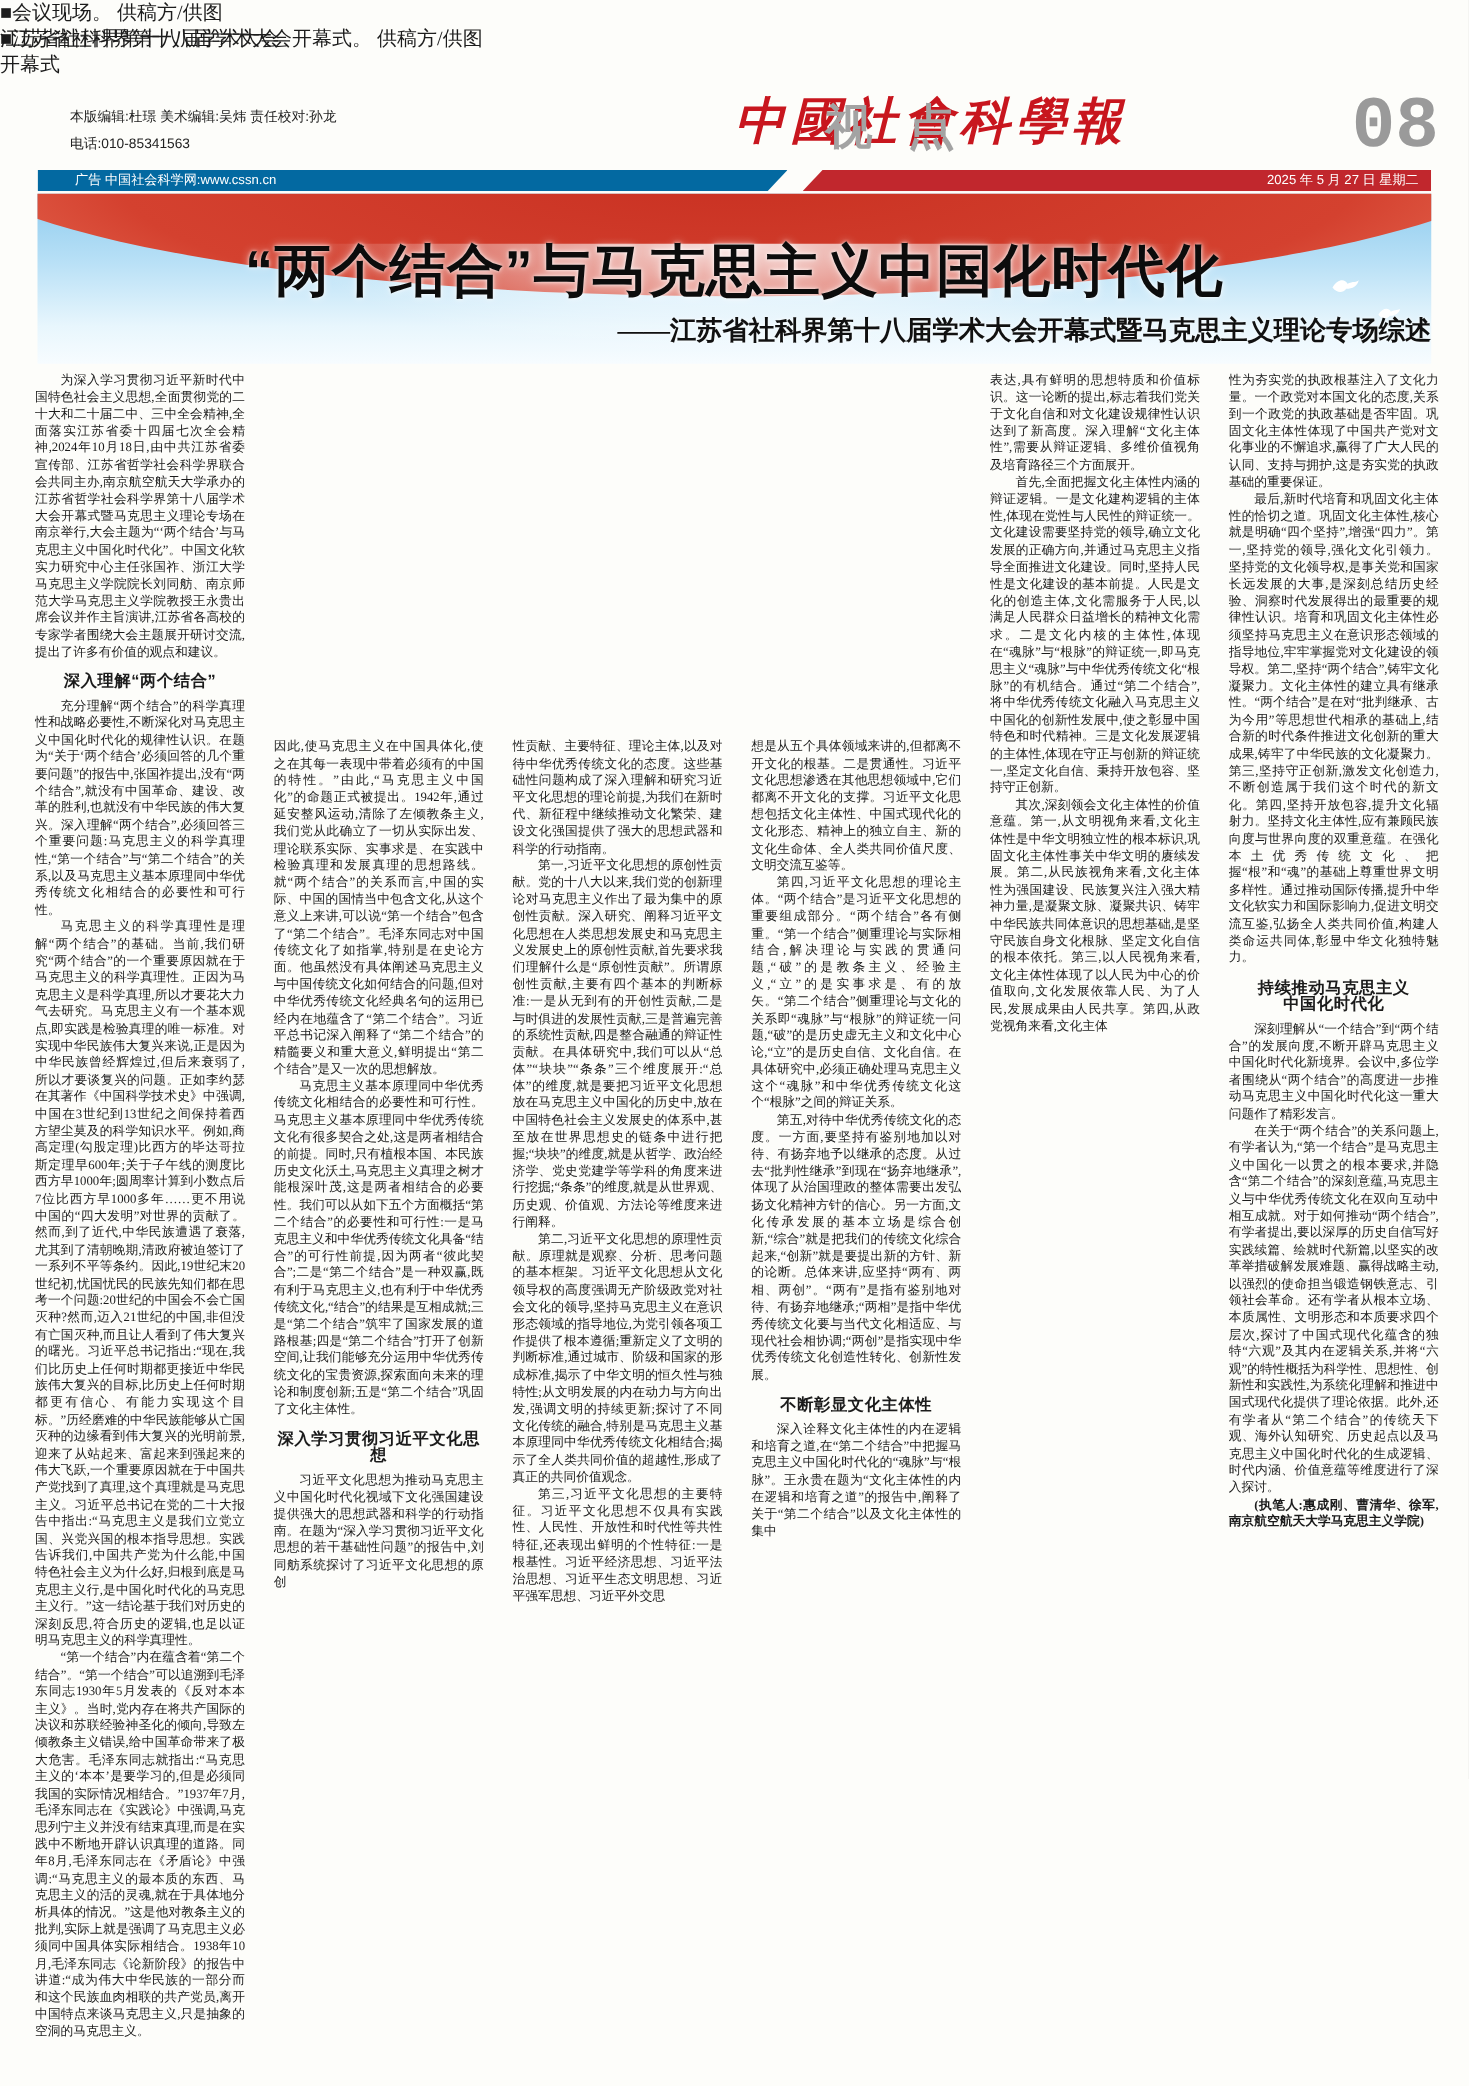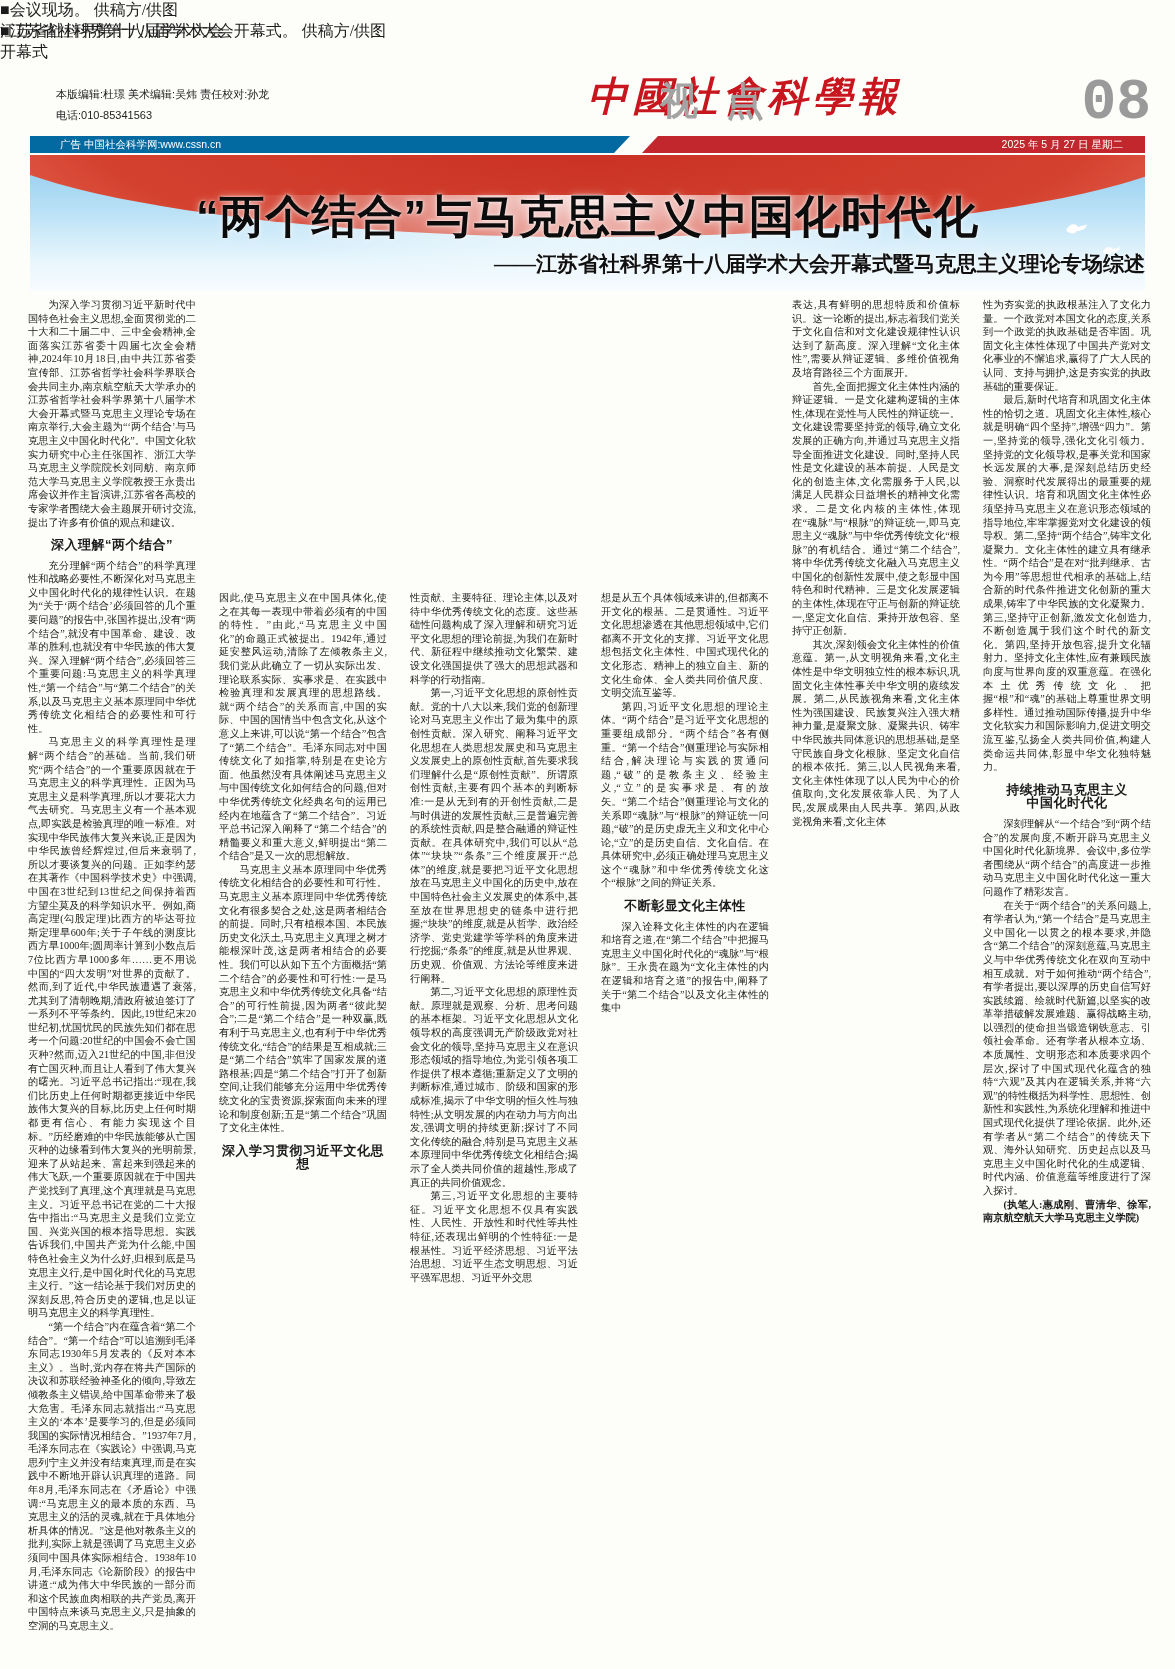--- a/index.html
+++ b/index.html
@@ -13,21 +13,21 @@
   .section-title{position:absolute;left:660px;top:76px;font-size:38px;font-weight:bold;
         letter-spacing:28px;color:#a3a3a3;font-family:"Liberation Serif","DejaVu Serif",serif;}
   .page-num{position:absolute;right:24px;top:70px;font-size:58px;font-weight:bold;color:#9a9a9a;
         font-family:Liberation Mono, monospace;}
   .red-bar{position:absolute;left:30px;right:30px;top:136px;height:17px;}
   .bar-left{position:absolute;left:0;top:0;width:600px;height:17px;background:#0369a1;
         clip-path:polygon(0 0,100% 0,calc(100% - 16px) 100%,0 100%);
         color:#fff;font-family:"Liberation Sans","DejaVu Sans",sans-serif;font-size:10.5px;line-height:17px;padding-left:30px;box-sizing:border-box;}
   .bar-right{position:absolute;left:612px;right:0;top:0;height:17px;background:#c1272d;
         clip-path:polygon(16px 0,100% 0,100% 100%,0 100%);
-        color:#fff;font-family:"Liberation Sans","DejaVu Sans",sans-serif;font-size:10.5px;line-height:17px;text-align:right;padding-right:22px;box-sizing:border-box;}
+        color:#fff;font-family:"Liberation Sans","DejaVu Sans",sans-serif;font-size:10.5px;line-height:17px;text-align:right;padding-right:10px;box-sizing:border-box;}
   
   .banner{position:absolute;left:30px;right:30px;top:155px;height:136px;overflow:hidden;
         background:linear-gradient(180deg,#8ecbee 0%,#b8e0f6 40%,#e8f6fd 78%,#f7fcff 100%);}
   .red-dome{position:absolute;left:-80px;width:1280px;height:240px;top:-158px;border-radius:50%;
         background:radial-gradient(ellipse at 50% 60%,#c93122 0%,#d4412f 55%,#e2604a 72%,rgba(226,96,74,0) 88%);}
   .ray{position:absolute;left:18%;top:40px;width:64%;height:90px;
         background:radial-gradient(ellipse at 50% 0,rgba(255,255,255,.85) 0%,rgba(255,255,255,0) 70%);}
   .headline{position:absolute;left:0;right:0;top:32px;text-align:center;font-size:45px;font-weight:900;
         color:#0c0c0c;letter-spacing:1px;font-family:"Liberation Sans","DejaVu Sans",sans-serif;
         text-shadow:0 0 3px rgba(255,255,255,.9),0 0 8px rgba(255,255,255,.6);}
@@ -183,30 +183,32 @@
       <p class="b-p">为深入学习贯彻习近平新时代中国特色社会主义思想,全面贯彻党的二十大和二十届二中、三中全会精神,全面落实江苏省委十四届七次全会精神,2024年10月18日,由中共江苏省委宣传部、江苏省哲学社会科学界联合会共同主办,南京航空航天大学承办的江苏省哲学社会科学界第十八届学术大会开幕式暨马克思主义理论专场在南京举行,大会主题为“‘两个结合’与马克思主义中国化时代化”。中国文化软实力研究中心主任张国祚、浙江大学马克思主义学院院长刘同舫、南京师范大学马克思主义学院教授王永贵出席会议并作主旨演讲,江苏省各高校的专家学者围绕大会主题展开研讨交流,提出了许多有价值的观点和建议。</p>
       <h3 class="b-h">深入理解“两个结合”</h3>
       <p class="b-p">充分理解“两个结合”的科学真理性和战略必要性,不断深化对马克思主义中国化时代化的规律性认识。在题为“关于‘两个结合’必须回答的几个重要问题”的报告中,张国祚提出,没有“两个结合”,就没有中国革命、建设、改革的胜利,也就没有中华民族的伟大复兴。深入理解“两个结合”,必须回答三个重要问题:马克思主义的科学真理性,“第一个结合”与“第二个结合”的关系,以及马克思主义基本原理同中华优秀传统文化相结合的必要性和可行性。</p>
       <p class="b-p">马克思主义的科学真理性是理解“两个结合”的基础。当前,我们研究“两个结合”的一个重要原因就在于马克思主义的科学真理性。正因为马克思主义是科学真理,所以才要花大力气去研究。马克思主义有一个基本观点,即实践是检验真理的唯一标准。对实现中华民族伟大复兴来说,正是因为中华民族曾经辉煌过,但后来衰弱了,所以才要谈复兴的问题。正如李约瑟在其著作《中国科学技术史》中强调,中国在3世纪到13世纪之间保持着西方望尘莫及的科学知识水平。例如,商高定理(勾股定理)比西方的毕达哥拉斯定理早600年;关于子午线的测度比西方早1000年;圆周率计算到小数点后7位比西方早1000多年……更不用说中国的“四大发明”对世界的贡献了。然而,到了近代,中华民族遭遇了衰落,尤其到了清朝晚期,清政府被迫签订了一系列不平等条约。因此,19世纪末20世纪初,忧国忧民的民族先知们都在思考一个问题:20世纪的中国会不会亡国灭种?然而,迈入21世纪的中国,非但没有亡国灭种,而且让人看到了伟大复兴的曙光。习近平总书记指出:“现在,我们比历史上任何时期都更接近中华民族伟大复兴的目标,比历史上任何时期都更有信心、有能力实现这个目标。”历经磨难的中华民族能够从亡国灭种的边缘看到伟大复兴的光明前景,迎来了从站起来、富起来到强起来的伟大飞跃,一个重要原因就在于中国共产党找到了真理,这个真理就是马克思主义。习近平总书记在党的二十大报告中指出:“马克思主义是我们立党立国、兴党兴国的根本指导思想。实践告诉我们,中国共产党为什么能,中国特色社会主义为什么好,归根到底是马克思主义行,是中国化时代化的马克思主义行。”这一结论基于我们对历史的深刻反思,符合历史的逻辑,也足以证明马克思主义的科学真理性。</p>
       <p class="b-p">“第一个结合”内在蕴含着“第二个结合”。“第一个结合”可以追溯到毛泽东同志1930年5月发表的《反对本本主义》。当时,党内存在将共产国际的决议和苏联经验神圣化的倾向,导致左倾教条主义错误,给中国革命带来了极大危害。毛泽东同志就指出:“马克思主义的‘本本’是要学习的,但是必须同我国的实际情况相结合。”1937年7月,毛泽东同志在《实践论》中强调,马克思列宁主义并没有结束真理,而是在实践中不断地开辟认识真理的道路。同年8月,毛泽东同志在《矛盾论》中强调:“马克思主义的最本质的东西、马克思主义的活的灵魂,就在于具体地分析具体的情况。”这是他对教条主义的批判,实际上就是强调了马克思主义必须同中国具体实际相结合。1938年10月,毛泽东同志《论新阶段》的报告中讲道:“成为伟大中华民族的一部分而和这个民族血肉相联的共产党员,离开中国特点来谈马克思主义,只是抽象的空洞的马克思主义。</p>
     </div>
   <div class="col col2">
       <p class="b-c">因此,使马克思主义在中国具体化,使之在其每一表现中带着必须有的中国的特性。”由此,“马克思主义中国化”的命题正式被提出。1942年,通过延安整风运动,清除了左倾教条主义,我们党从此确立了一切从实际出发、理论联系实际、实事求是、在实践中检验真理和发展真理的思想路线。就“两个结合”的关系而言,中国的实际、中国的国情当中包含文化,从这个意义上来讲,可以说“第一个结合”包含了“第二个结合”。毛泽东同志对中国传统文化了如指掌,特别是在史论方面。他虽然没有具体阐述马克思主义与中国传统文化如何结合的问题,但对中华优秀传统文化经典名句的运用已经内在地蕴含了“第二个结合”。习近平总书记深入阐释了“第二个结合”的精髓要义和重大意义,鲜明提出“第二个结合”是又一次的思想解放。</p>
       <p class="b-p">马克思主义基本原理同中华优秀传统文化相结合的必要性和可行性。马克思主义基本原理同中华优秀传统文化有很多契合之处,这是两者相结合的前提。同时,只有植根本国、本民族历史文化沃土,马克思主义真理之树才能根深叶茂,这是两者相结合的必要性。我们可以从如下五个方面概括“第二个结合”的必要性和可行性:一是马克思主义和中华优秀传统文化具备“结合”的可行性前提,因为两者“彼此契合”;二是“第二个结合”是一种双赢,既有利于马克思主义,也有利于中华优秀传统文化,“结合”的结果是互相成就;三是“第二个结合”筑牢了国家发展的道路根基;四是“第二个结合”打开了创新空间,让我们能够充分运用中华优秀传统文化的宝贵资源,探索面向未来的理论和制度创新;五是“第二个结合”巩固了文化主体性。</p>
       <h3 class="b-h">深入学习贯彻习近平文化思想</h3>
+      <p class="b-p">习近平文化思想为推动马克思主义中国化时代化视域下文化强国建设提供强大的思想武器和科学的行动指南。在题为“深入学习贯彻习近平文化思想的若干基础性问题”的报告中,刘同舫系统探讨了习近平文化思想的原创</p>
     </div>
   <div class="col col3">
       <p class="b-c">性贡献、主要特征、理论主体,以及对待中华优秀传统文化的态度。这些基础性问题构成了深入理解和研究习近平文化思想的理论前提,为我们在新时代、新征程中继续推动文化繁荣、建设文化强国提供了强大的思想武器和科学的行动指南。</p>
       <p class="b-p">第一,习近平文化思想的原创性贡献。党的十八大以来,我们党的创新理论对马克思主义作出了最为集中的原创性贡献。深入研究、阐释习近平文化思想在人类思想发展史和马克思主义发展史上的原创性贡献,首先要求我们理解什么是“原创性贡献”。所谓原创性贡献,主要有四个基本的判断标准:一是从无到有的开创性贡献,二是与时俱进的发展性贡献,三是普遍完善的系统性贡献,四是整合融通的辩证性贡献。在具体研究中,我们可以从“总体”“块块”“条条”三个维度展开:“总体”的维度,就是要把习近平文化思想放在马克思主义中国化的历史中,放在中国特色社会主义发展史的体系中,甚至放在世界思想史的链条中进行把握;“块块”的维度,就是从哲学、政治经济学、党史党建学等学科的角度来进行挖掘;“条条”的维度,就是从世界观、历史观、价值观、方法论等维度来进行阐释。</p>
       <p class="b-p">第二,习近平文化思想的原理性贡献。原理就是观察、分析、思考问题的基本框架。习近平文化思想从文化领导权的高度强调无产阶级政党对社会文化的领导,坚持马克思主义在意识形态领域的指导地位,为党引领各项工作提供了根本遵循;重新定义了文明的判断标准,通过城市、阶级和国家的形成标准,揭示了中华文明的恒久性与独特性;从文明发展的内在动力与方向出发,强调文明的持续更新;探讨了不同文化传统的融合,特别是马克思主义基本原理同中华优秀传统文化相结合;揭示了全人类共同价值的超越性,形成了真正的共同价值观念。</p>
       <p class="b-p">第三,习近平文化思想的主要特征。习近平文化思想不仅具有实践性、人民性、开放性和时代性等共性特征,还表现出鲜明的个性特征:一是根基性。习近平经济思想、习近平法治思想、习近平生态文明思想、习近平强军思想、习近平外交思</p>
     </div>
   <div class="col col4">
       <p class="b-c">想是从五个具体领域来讲的,但都离不开文化的根基。二是贯通性。习近平文化思想渗透在其他思想领域中,它们都离不开文化的支撑。习近平文化思想包括文化主体性、中国式现代化的文化形态、精神上的独立自主、新的文化生命体、全人类共同价值尺度、文明交流互鉴等。</p>
       <p class="b-p">第四,习近平文化思想的理论主体。“两个结合”是习近平文化思想的重要组成部分。“两个结合”各有侧重。“第一个结合”侧重理论与实际相结合,解决理论与实践的贯通问题,“破”的是教条主义、经验主义,“立”的是实事求是、有的放矢。“第二个结合”侧重理论与文化的关系即“魂脉”与“根脉”的辩证统一问题,“破”的是历史虚无主义和文化中心论,“立”的是历史自信、文化自信。在具体研究中,必须正确处理马克思主义这个“魂脉”和中华优秀传统文化这个“根脉”之间的辩证关系。</p>
+      <p class="b-p">第五,对待中华优秀传统文化的态度。一方面,要坚持有鉴别地加以对待、有扬弃地予以继承的态度。从过去“批判性继承”到现在“扬弃地继承”,体现了从治国理政的整体需要出发弘扬文化精神方针的信心。另一方面,文化传承发展的基本立场是综合创新,“综合”就是把我们的传统文化综合起来,“创新”就是要提出新的方针、新的论断。总体来讲,应坚持“两有、两相、两创”。“两有”是指有鉴别地对待、有扬弃地继承;“两相”是指中华优秀传统文化要与当代文化相适应、与现代社会相协调;“两创”是指实现中华优秀传统文化创造性转化、创新性发展。</p>
       <h3 class="b-h">不断彰显文化主体性</h3>
       <p class="b-p">深入诠释文化主体性的内在逻辑和培育之道,在“第二个结合”中把握马克思主义中国化时代化的“魂脉”与“根脉”。王永贵在题为“文化主体性的内在逻辑和培育之道”的报告中,阐释了关于“第二个结合”以及文化主体性的集中</p>
     </div>
   <div class="col col5">
       <p class="b-c">表达,具有鲜明的思想特质和价值标识。这一论断的提出,标志着我们党关于文化自信和对文化建设规律性认识达到了新高度。深入理解“文化主体性”,需要从辩证逻辑、多维价值视角及培育路径三个方面展开。</p>
       <p class="b-p">首先,全面把握文化主体性内涵的辩证逻辑。一是文化建构逻辑的主体性,体现在党性与人民性的辩证统一。文化建设需要坚持党的领导,确立文化发展的正确方向,并通过马克思主义指导全面推进文化建设。同时,坚持人民性是文化建设的基本前提。人民是文化的创造主体,文化需服务于人民,以满足人民群众日益增长的精神文化需求。二是文化内核的主体性,体现在“魂脉”与“根脉”的辩证统一,即马克思主义“魂脉”与中华优秀传统文化“根脉”的有机结合。通过“第二个结合”,将中华优秀传统文化融入马克思主义中国化的创新性发展中,使之彰显中国特色和时代精神。三是文化发展逻辑的主体性,体现在守正与创新的辩证统一,坚定文化自信、秉持开放包容、坚持守正创新。</p>
       <p class="b-p">其次,深刻领会文化主体性的价值意蕴。第一,从文明视角来看,文化主体性是中华文明独立性的根本标识,巩固文化主体性事关中华文明的赓续发展。第二,从民族视角来看,文化主体性为强国建设、民族复兴注入强大精神力量,是凝聚文脉、凝聚共识、铸牢中华民族共同体意识的思想基础,是坚守民族自身文化根脉、坚定文化自信的根本依托。第三,以人民视角来看,文化主体性体现了以人民为中心的价值取向,文化发展依靠人民、为了人民,发展成果由人民共享。第四,从政党视角来看,文化主体</p>
     </div>
   <div class="col col6">
       <p class="b-c">性为夯实党的执政根基注入了文化力量。一个政党对本国文化的态度,关系到一个政党的执政基础是否牢固。巩固文化主体性体现了中国共产党对文化事业的不懈追求,赢得了广大人民的认同、支持与拥护,这是夯实党的执政基础的重要保证。</p>

